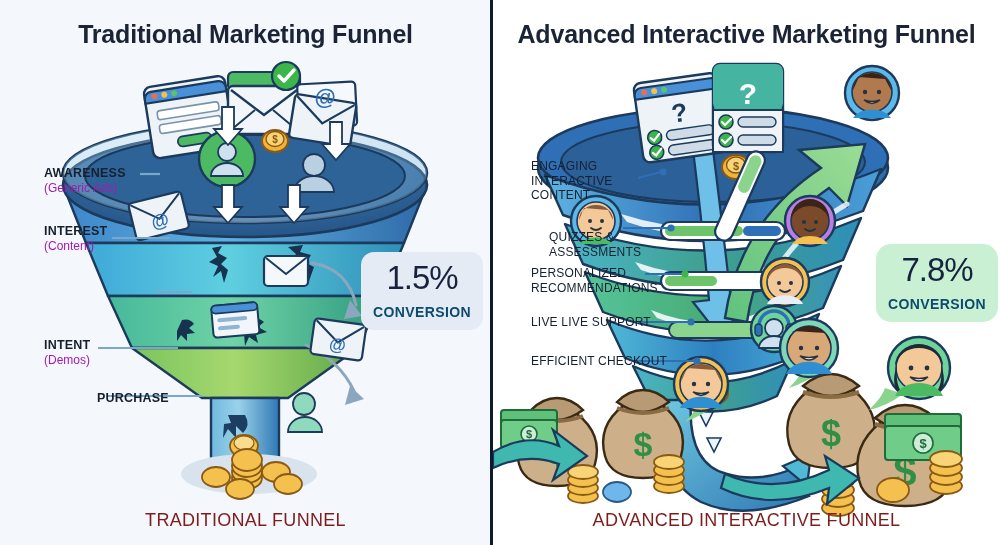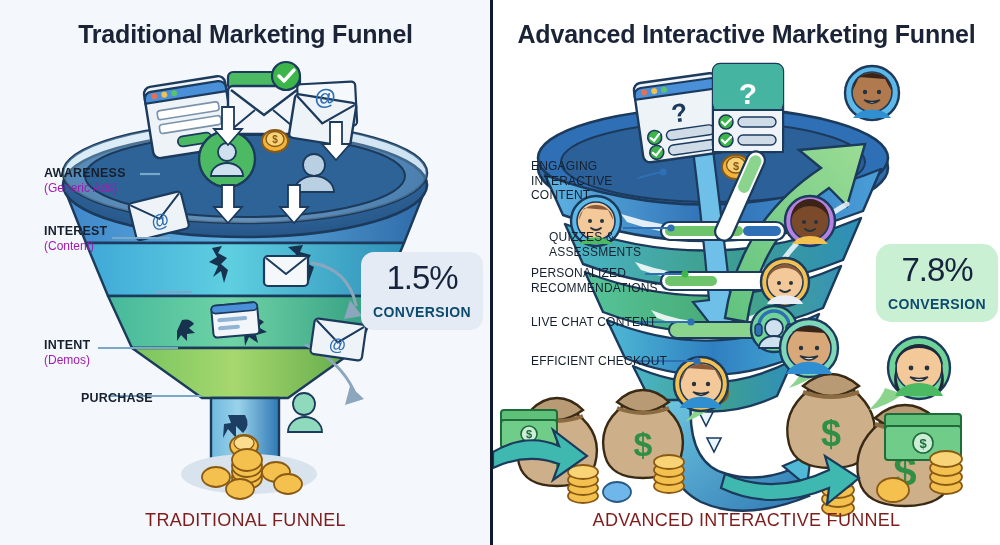--- a/index.html
+++ b/index.html
@@ -292,21 +292,21 @@
       <span class="sub">(Generic Ads)</span>
     </div>
     <div class="stage-label" style="left:44px; top:224px;">
       <span>INTEREST</span>
       <span class="sub">(Content)</span>
     </div>
     <div class="stage-label" style="left:44px; top:338px;">
       <span>INTENT</span>
       <span class="sub">(Demos)</span>
     </div>
-    <div class="stage-label" style="left:44px; top:391px;padding-left:37px;">
+    <div class="stage-label" style="left:60px; top:391px;padding-left:37px;">
       <span>PURCHASE</span>
     </div>
 
     <div class="badge" id="badge-left">
       <span class="pct">1.5%</span>
       <span class="cap">CONVERSION</span>
     </div>
 
     <div class="panel-footer">TRADITIONAL FUNNEL</div>
   </div>
@@ -605,21 +605,21 @@
     </div>
     <div class="feature-label" style="left:56px; top:222px;margin-top:8px;">
       <span>QUIZZES &amp;</span><br>
       <span>ASSESSMENTS</span>
     </div>
     <div class="feature-label" style="left:38px; top:266px;">
       <span>PERSONALIZED</span><br>
       <span>RECOMMENDATIONS</span>
     </div>
     <div class="feature-label" style="left:38px; top:315px;">
-      <span>LIVE CHAT CONTENT</span>
+      <span>LIVE LIVE SUPPORT</span>
     </div>
     <div class="feature-label" style="left:38px; top:354px;">
       <span>EFFICIENT CHECKOUT</span>
     </div>
 
     <div class="badge" id="badge-right" style="left:383px; top:244px;border-radius:15px;">
       <span class="pct">7.8%</span>
       <span class="cap">CONVERSION</span>
     </div>
 

